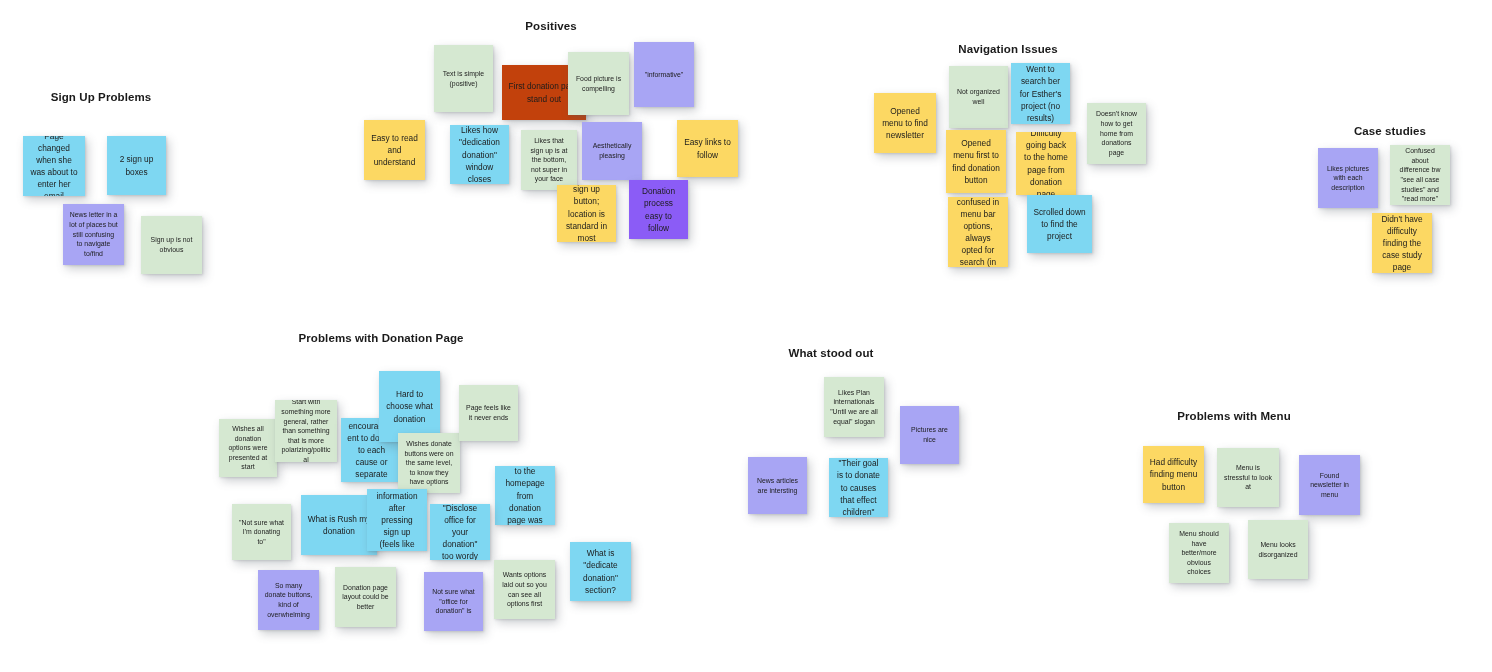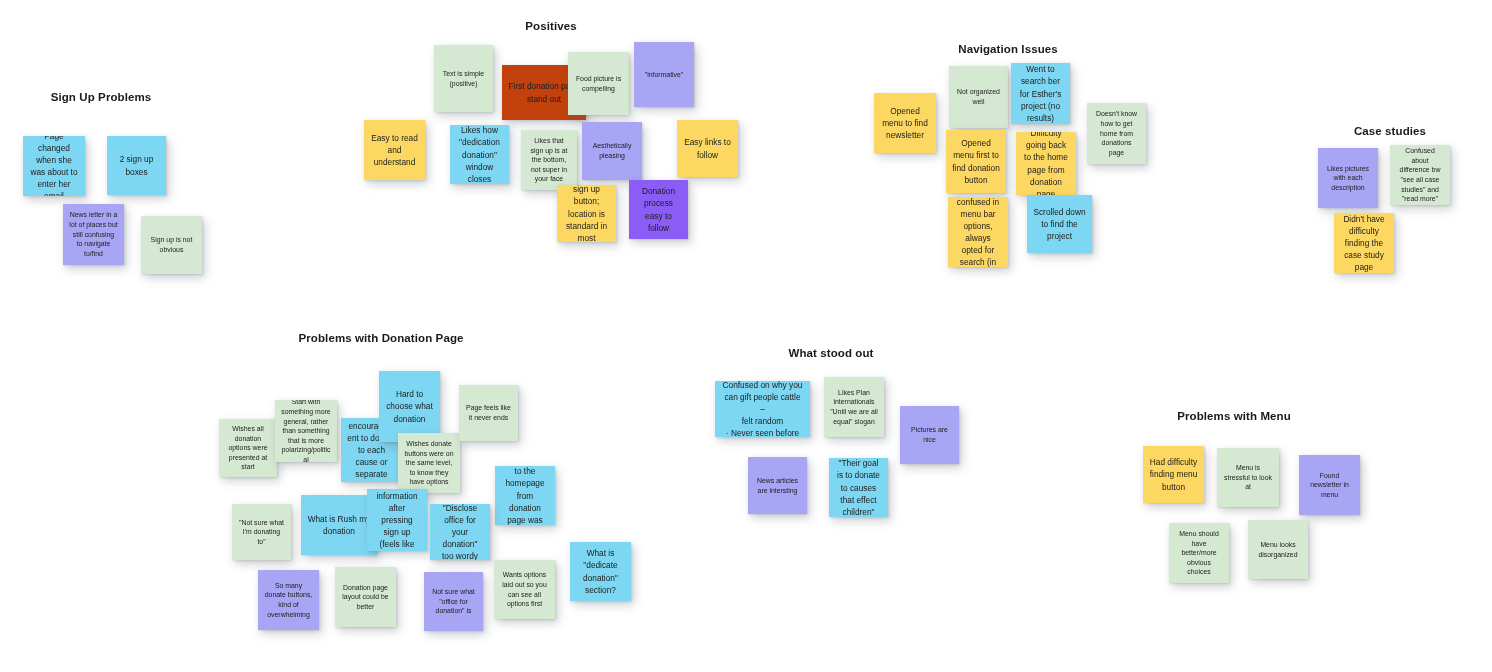--- a/index.html
+++ b/index.html
@@ -129,21 +129,21 @@
     <div class="note c-blue big" style="left: 1027px; top: 195px; width: 65px; height: 58px; background: rgb(126, 215, 242);">
       <span class="txt">Scrolled down to find the project</span>
     </div>
     <div class="cluster-title" style="left: 1390px; top: 125px; color: rgb(26, 26, 26);">Case studies</div>
     <div class="note c-purple sm" style="left: 1318px; top: 148px; width: 60px; height: 60px; background: rgb(168, 165, 244);">
       <span class="txt">Likes pictures with each description</span>
     </div>
     <div class="note c-green sm" style="left: 1390px; top: 145px; width: 60px; height: 60px; background: rgb(213, 232, 209);">
       <span class="txt">Confused about difference bw "see all case studies" and "read more"</span>
     </div>
-    <div class="note c-yellow big" style="left: 1334px; top: 213px; width: 60px; height: 60px; background: rgb(252, 216, 99);">
+    <div class="note c-yellow big" style="left: 1372px; top: 213px; width: 60px; height: 60px; background: rgb(252, 216, 99);">
       <span class="txt">Didn't have difficulty finding the case study page</span>
     </div>
     <div class="cluster-title" style="left: 381px; top: 332px; color: rgb(26, 26, 26);">Problems with Donation Page</div>
     <div class="note c-green sm" style="left: 219px; top: 419px; width: 58px; height: 58px; background: rgb(213, 232, 209);">
       <span class="txt">Wishes all donation options were presented at start</span>
     </div>
     <div class="note c-green sm" style="left: 275px; top: 400px; width: 62px; height: 62px; background: rgb(213, 232, 209);">
       <span class="txt">Start with something more general, rather than something that is more polarizing/political</span>
     </div>
     <div class="note c-blue big" style="left: 341px; top: 418px; width: 61px; height: 64px; background: rgb(126, 215, 242);">
@@ -182,25 +182,20 @@
     <div class="note c-purple sm" style="left: 424px; top: 572px; width: 59px; height: 59px; background: rgb(168, 165, 244);">
       <span class="txt">Not sure what "office for donation" is</span>
     </div>
     <div class="note c-green sm" style="left: 494px; top: 560px; width: 61px; height: 59px; background: rgb(213, 232, 209);">
       <span class="txt">Wants options laid out so you can see all options first</span>
     </div>
     <div class="note c-blue big" style="left: 570px; top: 542px; width: 61px; height: 59px; background: rgb(126, 215, 242);">
       <span class="txt">What is "dedicate donation" section?</span>
     </div>
     <div class="cluster-title" style="left: 831px; top: 347px; color: rgb(26, 26, 26);">What stood out</div>
-    <div class="note c-blue big" style="left: 715px; top: 381px; width: 95px; height: 56px; background: rgb(126, 215, 242);">
-      <span class="txt">Confused on why you can gift people cattle –
-felt random
-  ·  Never seen before</span>
-    </div>
     <div class="note c-green sm" style="left: 824px; top: 377px; width: 60px; height: 60px; background: rgb(213, 232, 209);">
       <span class="txt">Likes Plan internationals "Until we are all equal" slogan</span>
     </div>
     <div class="note c-purple sm" style="left: 900px; top: 406px; width: 59px; height: 58px; background: rgb(168, 165, 244);">
       <span class="txt">Pictures are nice</span>
     </div>
     <div class="note c-purple sm" style="left: 748px; top: 457px; width: 59px; height: 57px; background: rgb(168, 165, 244);">
       <span class="txt">News articles are intersting</span>
     </div>
     <div class="note c-blue big" style="left: 829px; top: 458px; width: 59px; height: 59px; background: rgb(126, 215, 242);">

